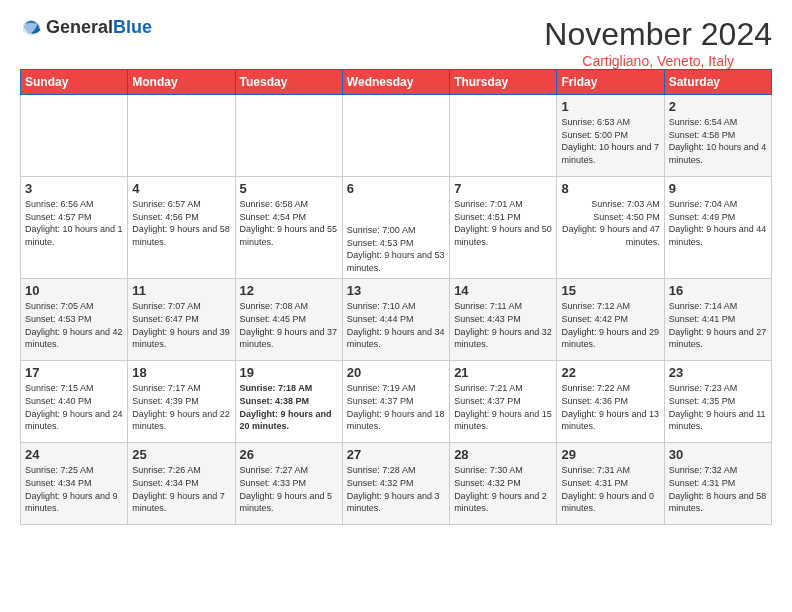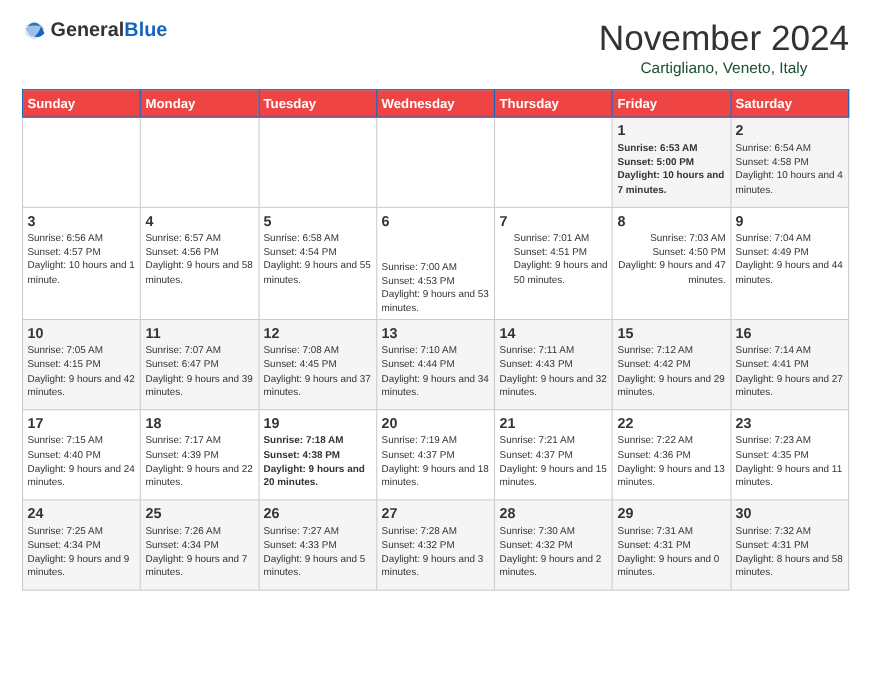--- a/index.html
+++ b/index.html
@@ -11,21 +11,20 @@
       overflow: hidden;
     }
     .page {
       width: 792px;
       padding: 16px 20px 12px 20px;
     }
     .header {
       display: flex;
       justify-content: space-between;
       align-items: flex-start;
-      margin-bottom: 12px;
     }
     .logo {
       display: flex;
       align-items: center;
       gap: 4px;
     }
     .logo-text-general {
       font-size: 18px;
       font-weight: bold;
       color: #333;
@@ -42,21 +41,21 @@
     .title-block {
       text-align: center;
     }
     .month-title {
       font-size: 32px;
       font-weight: normal;
       color: #333;
     }
     .subtitle {
       font-size: 14px;
-      color: #14532d;
+      color: #ef4444;
     }
     table {
       width: 100%;
       border-collapse: collapse;
       table-layout: fixed;
     }
     thead tr th {
       background: #ef4444;
       color: #fff;
       font-size: 12px;
@@ -130,21 +129,21 @@
     </thead>
     <tbody id="calendar-body">
     <tr>
           <td class="empty-cell"></td>
           <td class="empty-cell"></td>
           <td class="empty-cell"></td>
           <td class="empty-cell"></td>
           <td class="empty-cell"></td>
           <td>
             <span class="day-num">1</span>
-            <div class="day-info" style="white-space: pre-line; font-weight: bold;">Sunrise: 6:53 AM
+            <div class="day-info" style="white-space: pre-line;">Sunrise: 6:53 AM
 Sunset: 5:00 PM
 Daylight: 10 hours and 7 minutes.</div>
           </td>
           <td>
             <span class="day-num">2</span>
             <div class="day-info" style="white-space: pre-line;">Sunrise: 6:54 AM
 Sunset: 4:58 PM
 Daylight: 10 hours and 4 minutes.</div>
           </td>
         </tr>
@@ -168,42 +167,42 @@
 Daylight: 9 hours and 55 minutes.</div>
           </td>
           <td>
             <span class="day-num">6</span>
             <div class="day-info" style="white-space: pre-line; margin-top: 28px;">Sunrise: 7:00 AM
 Sunset: 4:53 PM
 Daylight: 9 hours and 53 minutes.</div>
           </td>
           <td>
             <span class="day-num">7</span>
-            <div class="day-info" style="white-space: pre-line; margin-left: 13px;">Sunrise: 7:01 AM
+            <div class="day-info" style="white-space: pre-line;">Sunrise: 7:01 AM
 Sunset: 4:51 PM
 Daylight: 9 hours and 50 minutes.</div>
           </td>
           <td>
             <span class="day-num">8</span>
             <div class="day-info" style="white-space: pre-line; text-align: right;">Sunrise: 7:03 AM
 Sunset: 4:50 PM
 Daylight: 9 hours and 47 minutes.</div>
           </td>
           <td>
             <span class="day-num">9</span>
             <div class="day-info" style="white-space: pre-line;">Sunrise: 7:04 AM
 Sunset: 4:49 PM
 Daylight: 9 hours and 44 minutes.</div>
           </td>
         </tr>
         <tr>
           <td>
             <span class="day-num">10</span>
             <div class="day-info" style="white-space: pre-line;">Sunrise: 7:05 AM
-Sunset: 4:15 PM
+Sunset: 4:53 PM
 Daylight: 9 hours and 42 minutes.</div>
           </td>
           <td>
             <span class="day-num">11</span>
             <div class="day-info" style="white-space: pre-line;">Sunrise: 7:07 AM
 Sunset: 6:47 PM
 Daylight: 9 hours and 39 minutes.</div>
           </td>
           <td>
             <span class="day-num">12</span>

